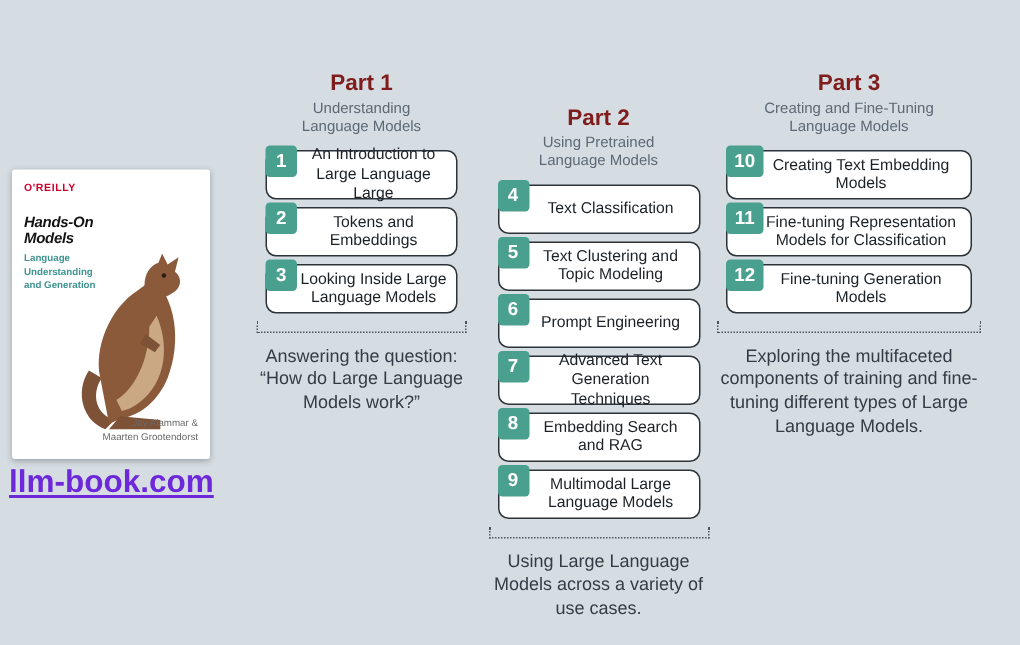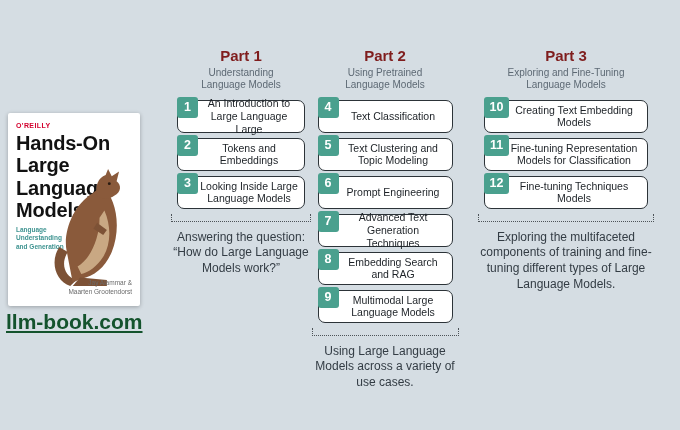--- a/index.html
+++ b/index.html
@@ -15,36 +15,36 @@
   #book-cover {
     position: absolute; left: 8px; top: 113px;
     width: 132px; height: 193px;
     background: #ffffff;
     border-radius: 2px;
     box-shadow: 0 1px 4px rgba(0,0,0,.28);
     padding: 9px 8px;
     box-sizing: border-box;
   }
   .publisher { font-size: 7px; font-weight: 700; color: #d3002d; letter-spacing: .4px; }
-  .cover-title { margin-top: 3px; font-size: 20px; font-weight: 700; color: #121212; line-height: 1.12; letter-spacing: -.2px; }
+  .cover-title { margin-top: 14px; font-size: 10px; font-weight: 700; color: #121212; line-height: 1.12; letter-spacing: -.2px; font-style: italic; }
   .cover-subtitle { margin-top: 4px; font-size: 6.5px; color: #3f9491; line-height: 1.35; width: 78px; font-weight: 700; }
   .cover-authors { position: absolute; right: 8px; bottom: 9px; font-size: 6.5px; color: #6a6a6a; text-align: right; line-height: 1.35; }
   #kangaroo { position: absolute; right: 3px; top: 56px; width: 92px; height: 122px; }
 
   #book-link {
     position: absolute; left: 6px; top: 310px;
     font-size: 21px; font-weight: 700;
-    color: #14532d; text-decoration: underline;
+    color: #6d28d9; text-decoration: underline;
     cursor: pointer;
   }
 
   
   .part-col { position: absolute; top: 48px; text-align: center; }
   #part-col-1 { left: 160px; width: 162px; }
-  #part-col-2 { left: 304px; width: 162px; }
+  #part-col-2 { left: 318px; width: 162px; margin-top: 23px; }
   #part-col-3 { left: 476px; width: 180px; }
 
   .part-title { font-size: 15px; font-weight: 700; color: #7f1d1d; line-height: 1.1; }
   .part-subtitle { font-size: 10px; color: #5d6974; line-height: 1.22; margin-top: 2px; }
 
   .chapters { margin-top: 9px; }
   .chapter-box {
     position: relative;
     background: #ffffff;
     border: 1.5px solid #2c3338;
@@ -89,21 +89,20 @@
 </style>
 </head>
 <body>
 
 <div id="canvas">
 
   <div id="book-cover">
     <div class="publisher">O'REILLY</div>
     <div class="cover-title">
       <div>Hands-On</div>
-      <div>Large Language</div>
       <div>Models</div>
     </div>
     <div class="cover-subtitle">
       <div>Language Understanding</div>
       <div>and Generation</div>
     </div>
     <svg id="kangaroo" viewBox="0 0 70 100" xmlns="http://www.w3.org/2000/svg">
 
       <path d="M18 96 C6 92 1 76 9 64 L16 68 C10 77 13 88 23 91 Z" fill="#7d5236"></path>
 
@@ -190,35 +189,35 @@
     </div>
     <div class="bracket"></div>
     <div class="part-note">
       <div class="italic">Using Large Language Models across a variety of use cases.</div>
     </div>
   </div>
 
   <div class="part-col" id="part-col-3">
     <div class="part-title">Part 3</div>
     <div class="part-subtitle">
-      <div>Exploring and Fine-Tuning</div>
+      <div>Creating and Fine-Tuning</div>
       <div>Language Models</div>
     </div>
     <div class="chapters">
       <div class="chapter-box">
         <span class="chapter-badge">10</span>
         <span>Creating Text Embedding Models</span>
       </div>
       <div class="chapter-box">
         <span class="chapter-badge">11</span>
         <span>Fine-tuning Representation Models for Classification</span>
       </div>
       <div class="chapter-box">
         <span class="chapter-badge">12</span>
-        <span>Fine-tuning Techniques Models</span>
+        <span>Fine-tuning Generation Models</span>
       </div>
     </div>
     <div class="bracket"></div>
     <div class="part-note">
       <div class="italic">Exploring the multifaceted components of training and fine-tuning different types of Large Language Models.</div>
     </div>
   </div>
 
 </div>
 

